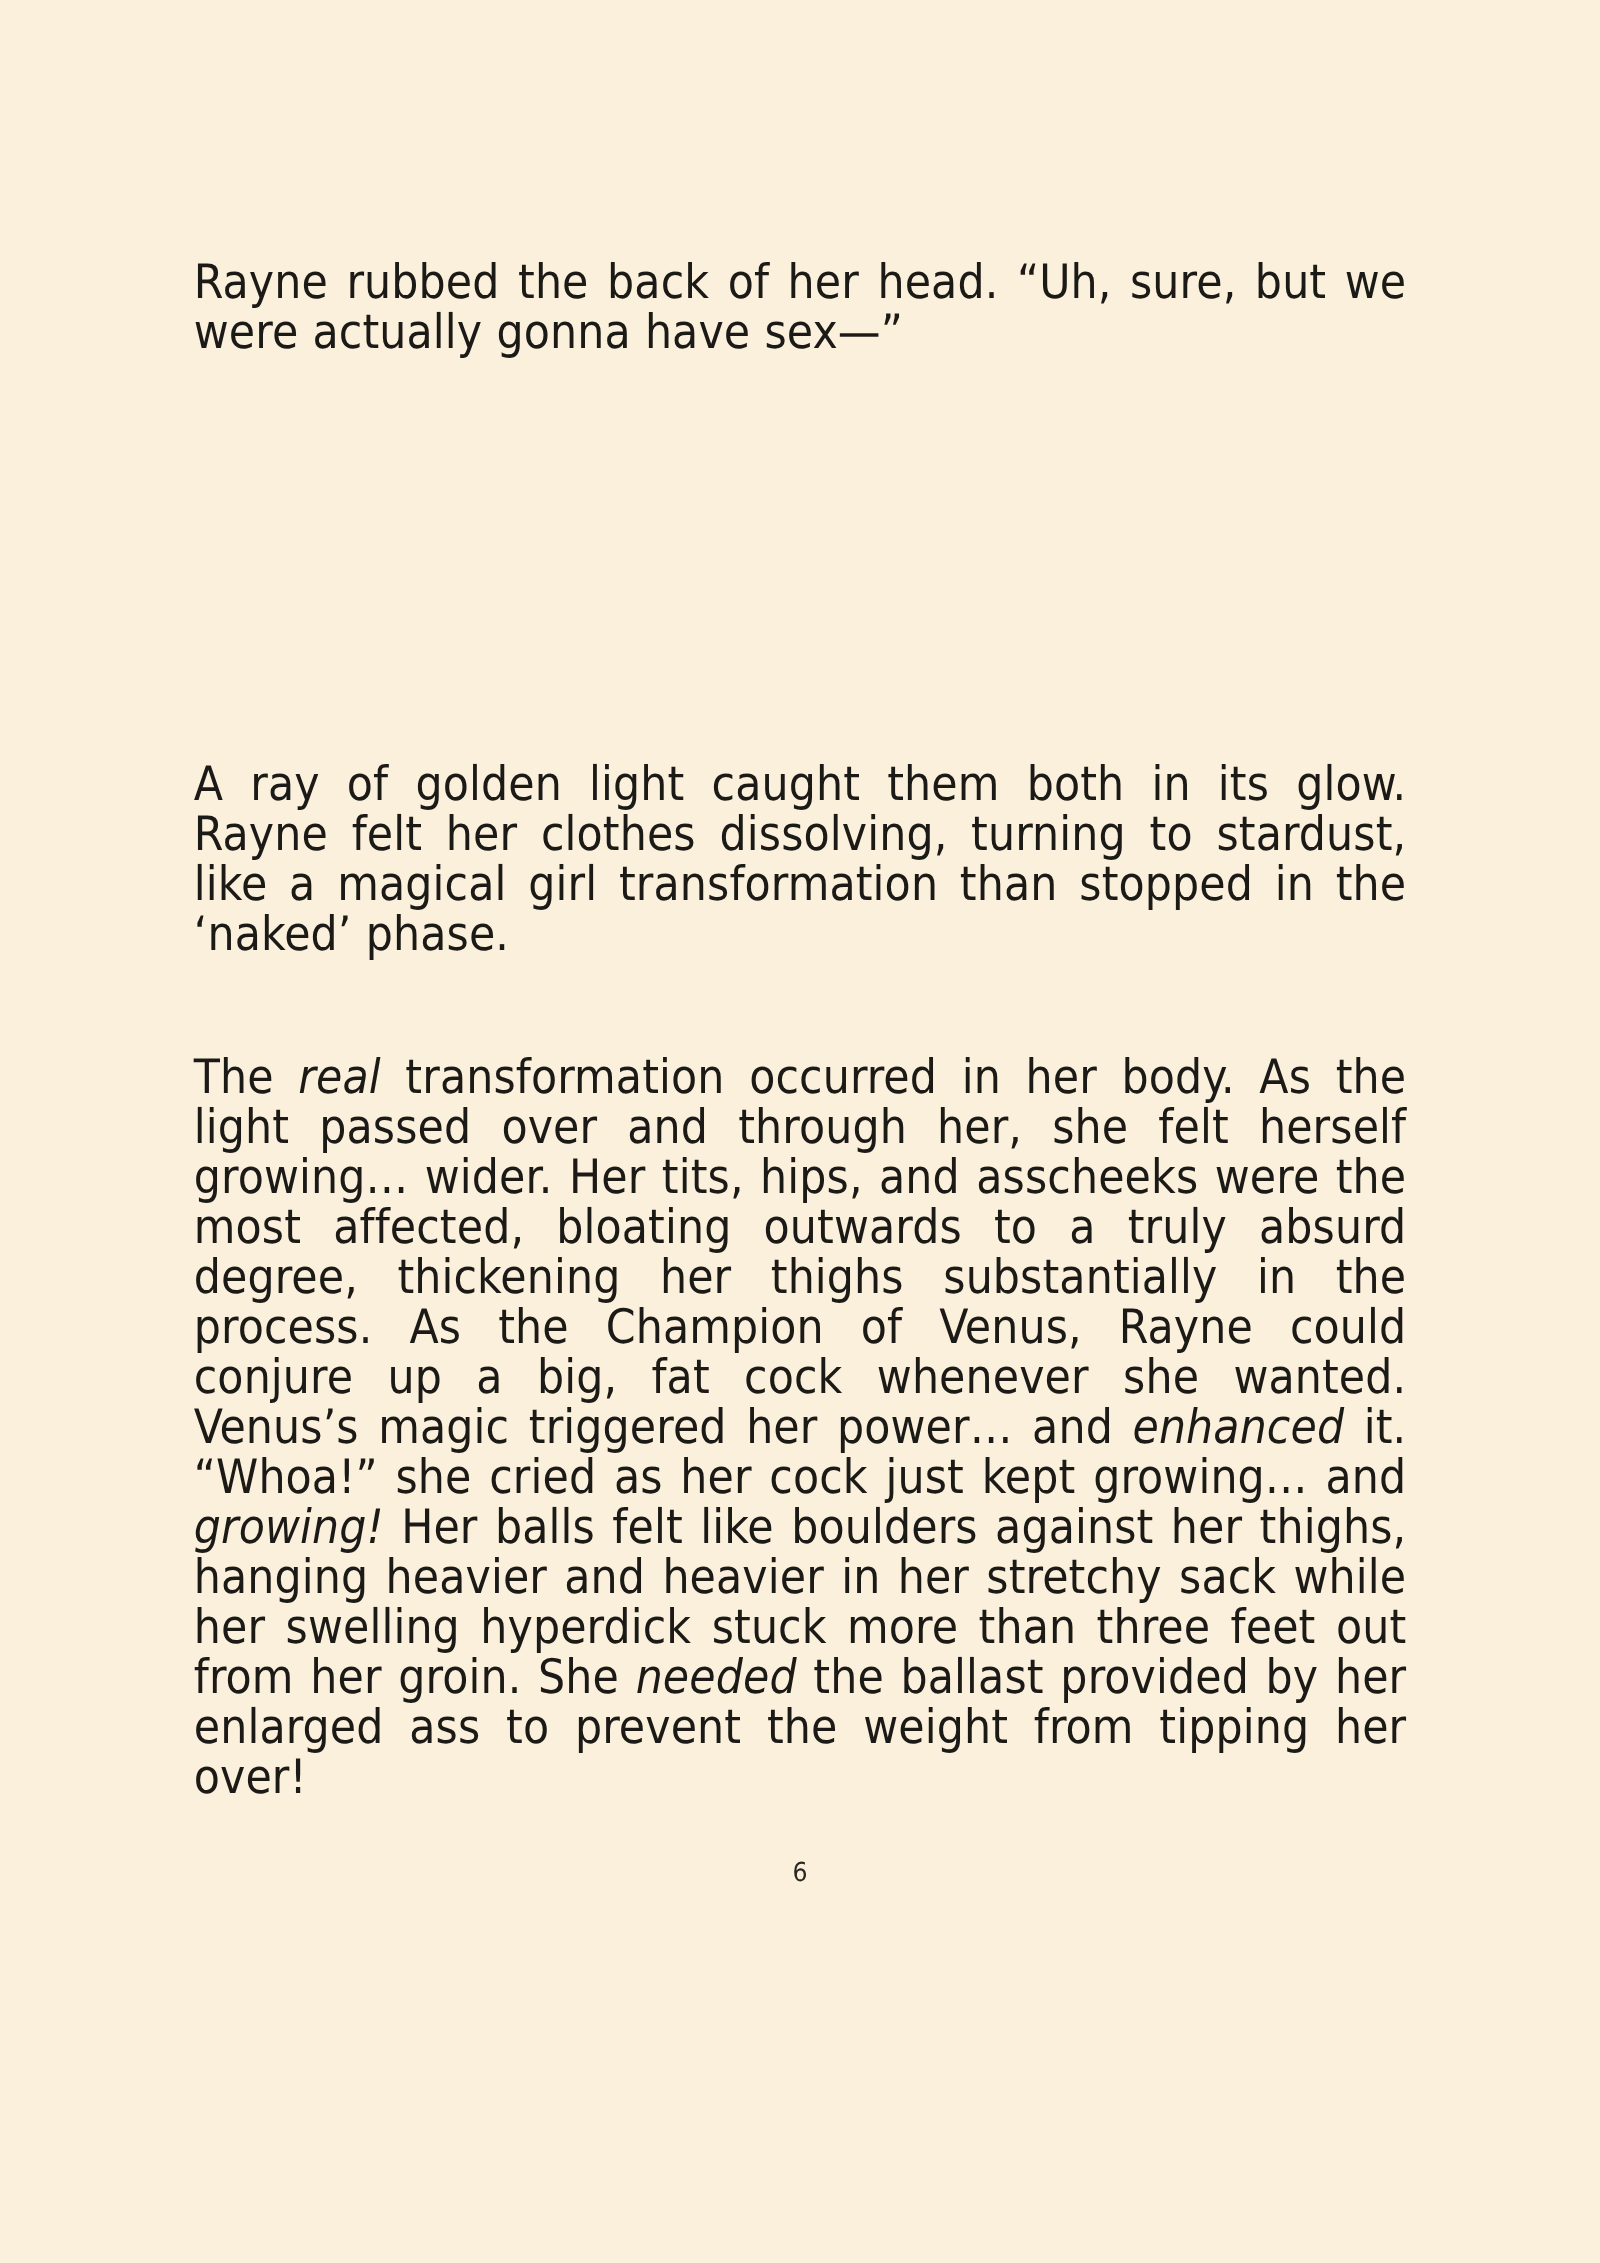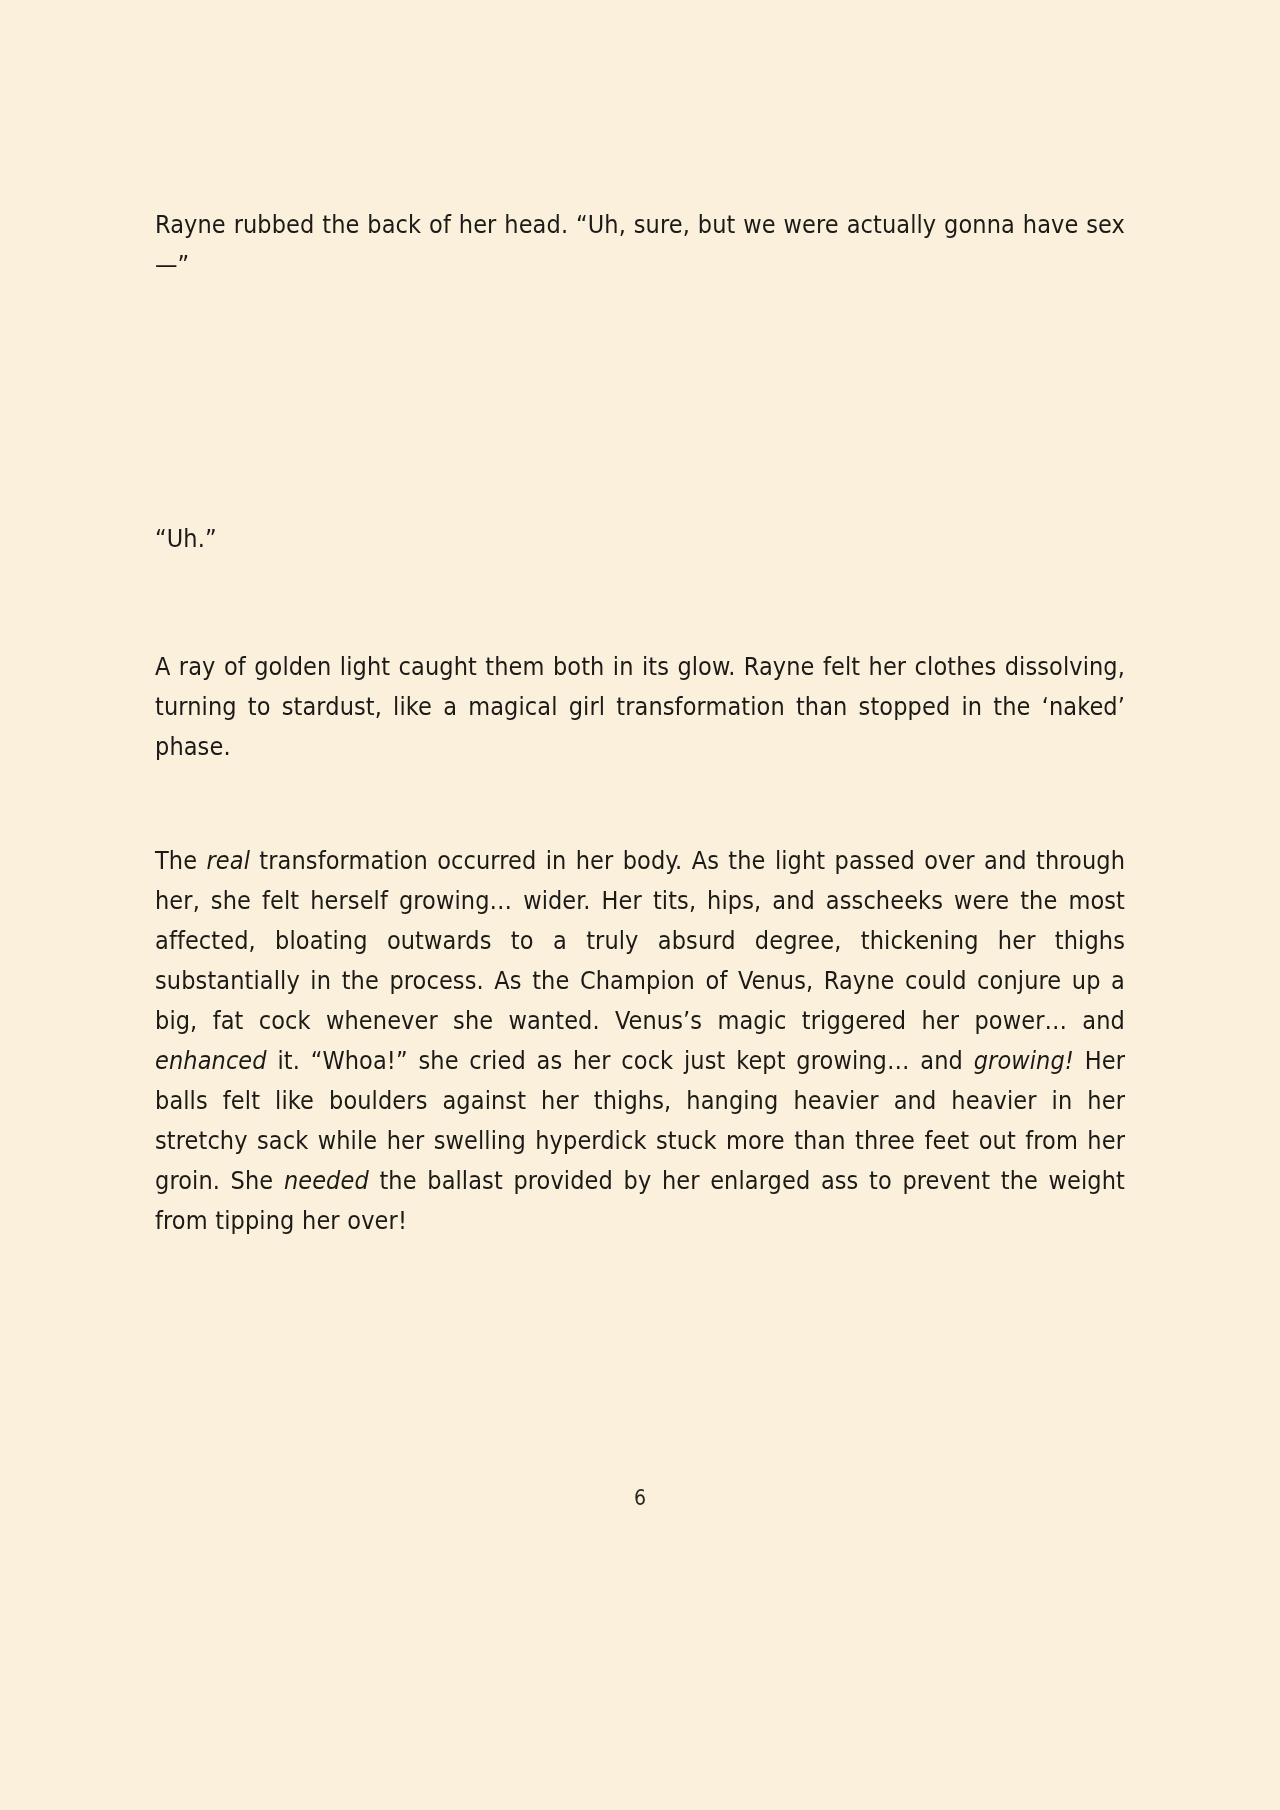--- a/index.html
+++ b/index.html
@@ -24,21 +24,21 @@
   .content {
     position: absolute;
     left: 155px;
     top: 205px;
     width: 970px;
   }
   .para {
     margin: 0;
     text-align: justify;
     text-justify: inter-word;
-    font-size: 25px;
+    font-size: 38px;
     line-height: 40px;
     letter-spacing: 0.1px;
     word-spacing: 0.4px;
     font-stretch: condensed;
     font-weight: 400;
     -webkit-font-smoothing: antialiased;
   }
   .para.last-line-left {
     text-align-last: left;
   }
@@ -66,21 +66,20 @@
 <div class="page">
   <div class="content">
 
     <p class="para last-line-left"><span>Rayne rubbed the back of her head. “Uh, sure, but we were actually gonna have sex—”</span></p>
     <div class="gap-lg"></div>
 
     <div class="gap-lg"></div>
 
     <div class="gap-lg"></div>
 
-    <p class="para last-line-left"><span>“Uh.”</span></p>
     <div class="gap-lg"></div>
 
     <div class="gap-sm"></div>
 
     <p class="para last-line-left"><span>A ray of golden light caught them both in its glow. Rayne felt her clothes dissolving, turning to stardust, like a magical girl transformation than stopped in the ‘naked’ phase.</span></p>
     <div class="gap-md"></div>
 
     <p class="para last-line-left"><span>The </span><em>real</em><span> transformation occurred in her body. As the light passed over and through her, she felt herself growing… wider. Her tits, hips, and asscheeks were the most affected, bloating outwards to a truly absurd degree, thickening her thighs substantially in the process. As the Champion of Venus, Rayne could conjure up a big, fat cock whenever she wanted. Venus’s magic triggered her power… and </span><em>enhanced</em><span> it. “Whoa!” she cried as her cock just kept growing… and </span><em>growing!</em><span> Her balls felt like boulders against her thighs, hanging heavier and heavier in her stretchy sack while her swelling hyperdick stuck more than three feet out from her groin. She </span><em>needed</em><span> the ballast provided by her enlarged ass to prevent the weight from tipping her over!</span></p>
 
   </div>

